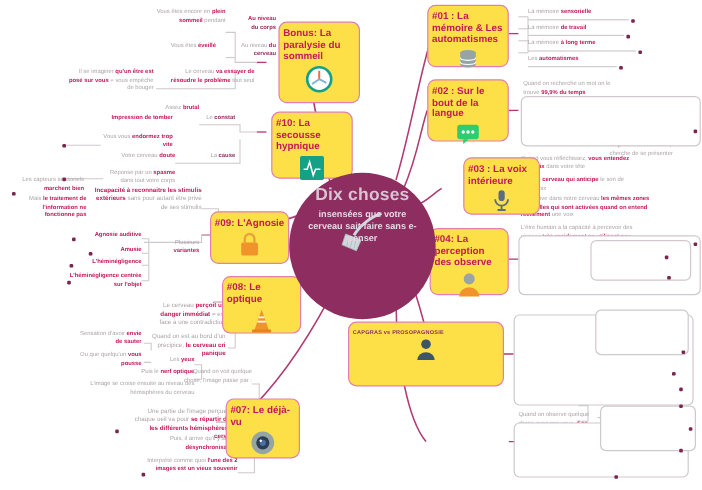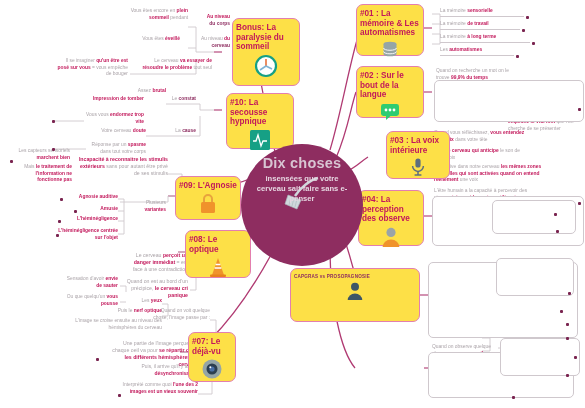--- a/index.html
+++ b/index.html
@@ -157,21 +157,21 @@
     <div class="label">#08: Le optique</div>
     <div class="ico">
       <svg width="22" height="22" viewBox="0 0 22 22">
         <path d="M11 2 L17 19 L5 19 Z" fill="#f0932b"></path>
         <path d="M7.6 12 H14.4 M8.6 8.5 H13.4" stroke="#ffffff" stroke-width="1.6"></path>
         <rect x="3" y="18.5" width="16" height="2.6" rx="1" fill="#e8821b"></rect>
       </svg>
     </div>
   </div>
 
-  <div class="topic" style="left:188px;top:332px;width:48px;height:50px;">
+  <div class="topic" style="left:188px;top:332px;width:62px;height:50px;">
     <div class="label">#07: Le déjà-vu</div>
     <div class="ico">
       <svg width="22" height="22" viewBox="0 0 22 22">
         <circle cx="11" cy="11" r="9.5" fill="#95a5a6"></circle>
         <circle cx="11" cy="11" r="5.5" fill="#2c3e50"></circle>
         <circle cx="11" cy="11" r="2.6" fill="#4a6fa5"></circle>
         <circle cx="9.3" cy="9.3" r="1" fill="#ffffff"></circle>
       </svg>
     </div>
   </div>

